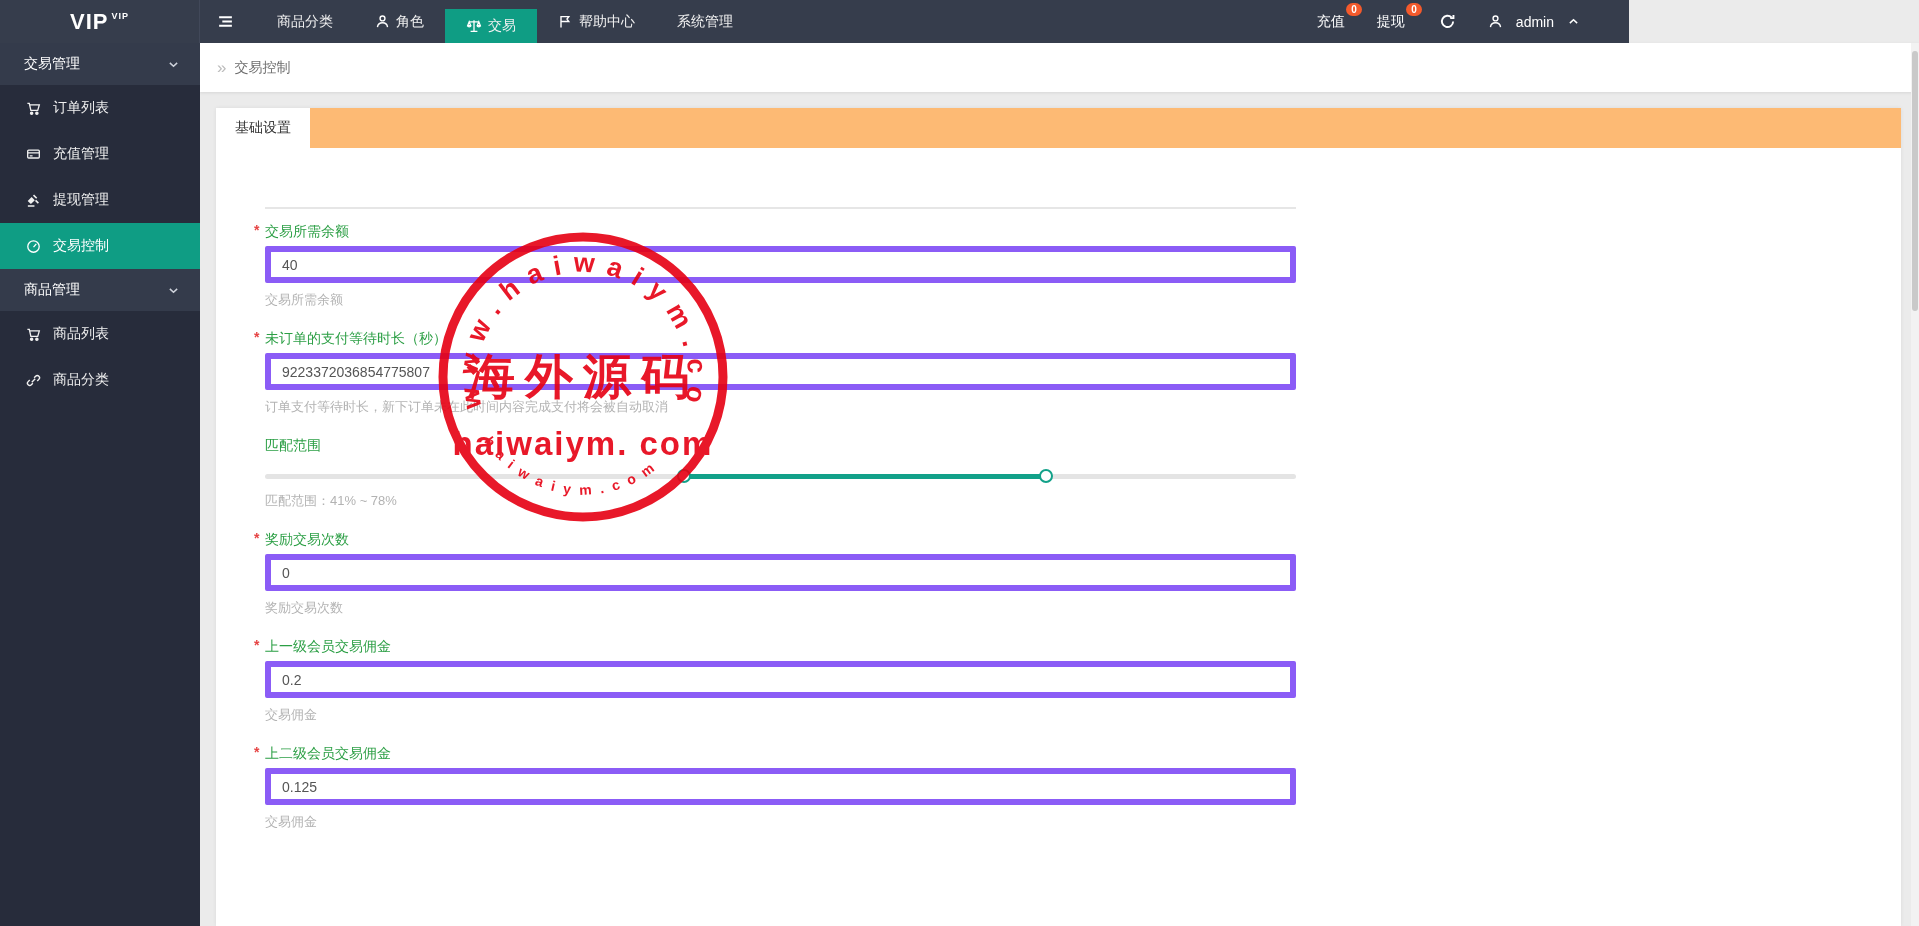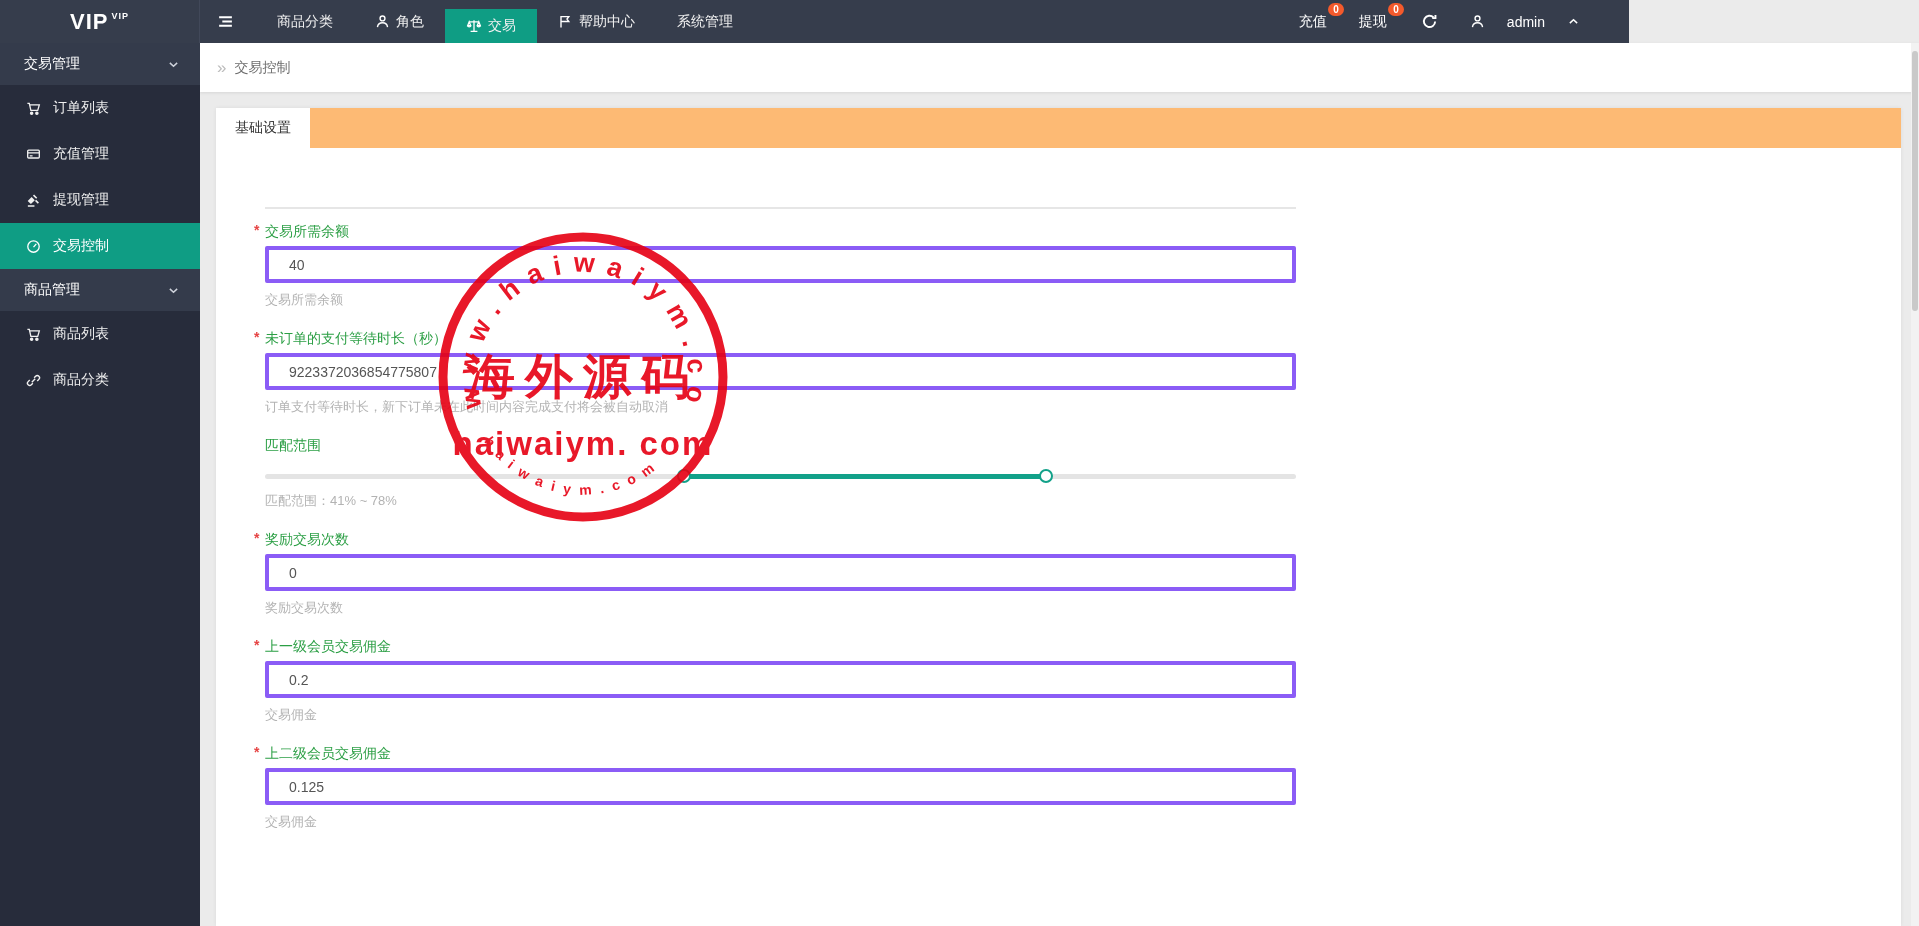--- a/index.html
+++ b/index.html
@@ -28,21 +28,21 @@
     color:#f2f2f2; font-size:14px; white-space:nowrap;
   }
   .nav-item.active { background:#0f9d84;margin-top:9px; }
   .nav-right { margin-left:auto; display:flex; align-items:stretch; padding-right:35px; }
   .nav-action { position:relative; display:flex; align-items:center; padding:0 16px; cursor:pointer; }
   .badge {
     position:absolute; top:3px; right:-1px; background:#f45a2c; color:#fff;
     font-size:10px; line-height:13px; padding:0 5px; border-radius:8px; font-weight:bold;
   }
   .nav-iconbtn { display:flex; align-items:center; padding:0 18px; cursor:pointer; }
-  .nav-user { display:flex; align-items:center; gap:22px; padding:0 14px; cursor:pointer; }
+  .nav-user { display:flex; align-items:center; gap:13px; padding:0 14px; cursor:pointer; }
   .icon { display:inline-flex; }
   
   .sidebar {
     position:absolute; top:43px; left:0; width:200px; height:883px;
     background:#272c3b; z-index:20;
   }
   .side-header {
     height:42px; background:#343b4b; color:#fff; display:flex; align-items:center;
     padding:0 20px 0 24px; font-size:14px; cursor:pointer; justify-content:space-between;
   }
@@ -73,22 +73,22 @@
   .top-divider { border:none; border-top:2px solid #e6e6e6; width:1031px; margin:0 0 14px 0; }
   .form { width:1031px; }
   .form-group { margin-bottom:22px; }
   .form-label {
     position:relative; display:inline-block; color:#2c9f45; font-size:14px;
     line-height:17px; margin-bottom:6px; cursor:pointer;
   }
   .star { position:absolute; left:-11px; top:-1px; color:#e64545; font-weight:bold; }
   .star::before { content:"*"; }
   .form-input {
-    width:100%; height:37px; border:4px solid #8b5cf6; border-radius:2px;
-    padding:0 20px; font-size:14px; color:#555; background:#fff; outline:none;
+    width:100%; height:37px; border:6px solid #8b5cf6; border-radius:2px;
+    padding:0 11px; font-size:14px; color:#555; background:#fff; outline:none;
     font-family:"Liberation Sans","DejaVu Sans",sans-serif;
   }
   .form-help { margin-top:9px; font-size:13px; color:#b3b3b3; line-height:16px; }
   
   .slider-wrap { position:relative; height:15px; margin-top:9px; width:1031px; }
   .slider-track {
     position:absolute; top:5px; left:0; width:1031px; height:5px;
     background:#e4e4e4; border-radius:3px;
   }
   .slider-fill {

